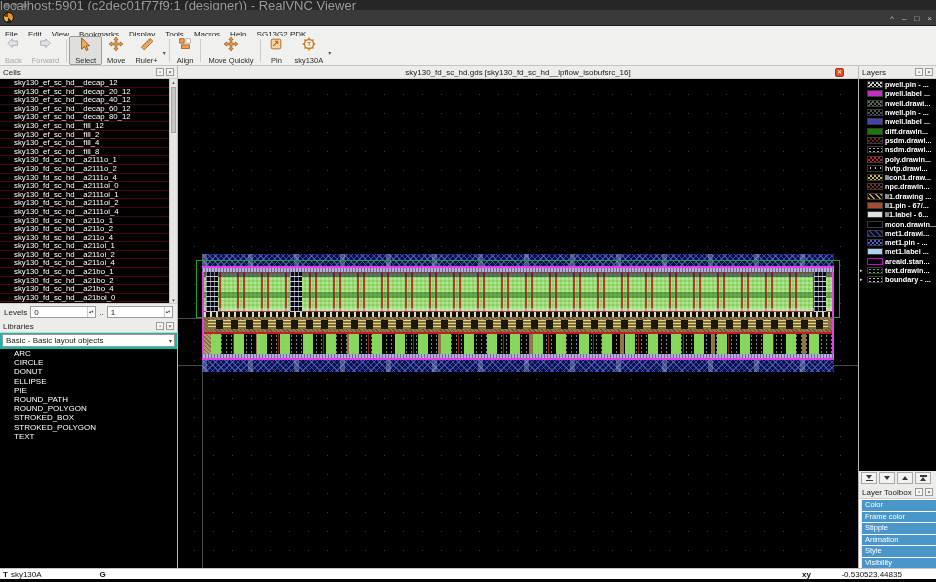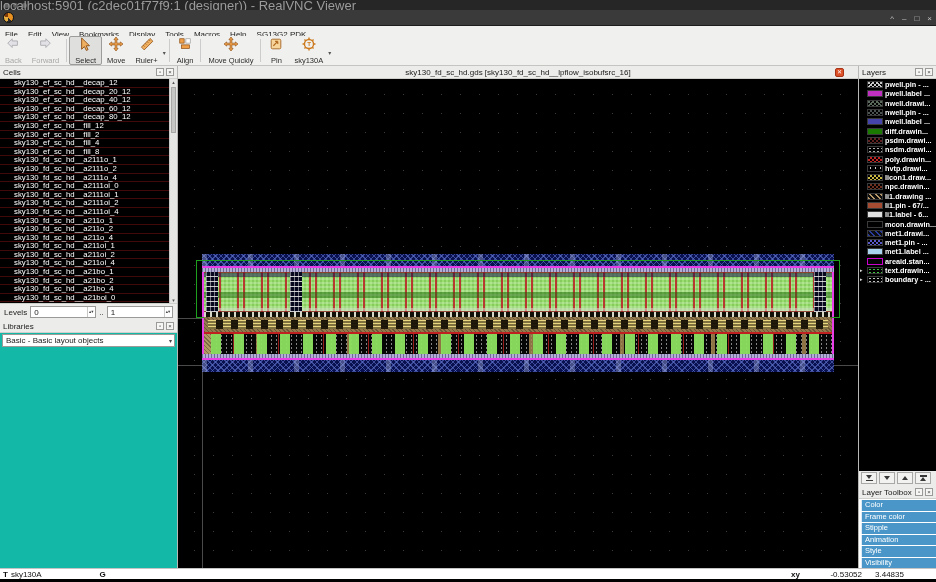--- a/index.html
+++ b/index.html
@@ -196,21 +196,21 @@
   
   #statusbar { position:absolute; left:0; bottom:3px; width:936px; height:11px; background:#fff;
     border-top:1px solid #c4c4c2; font-size:8px; color:#111; display:flex; align-items:center; }
   #statusbar .b { font-weight:bold; }
   #sb-tech-label { margin-left:3px; }
   #sb-tech { margin-left:3px; }
   #sb-grid { margin-left:58px; }
   #sb-right { margin-left:auto; display:flex; }
   #sb-xy { font-weight:bold; }
   #sb-x { width:62px; text-align:right; }
-  #sb-y { width:55px; text-align:center; margin-right:19px; }
+  #sb-y { width:55px; text-align:left; margin-right:8px; }
   #bottom-strip { position:absolute; left:0; bottom:0; width:936px; height:3px; background:#000; }
 </style>
 </head>
 <body style="--accent: #4a96c8;">
 
 <div id="vnc-bar">
   <span id="vnc-dots">
       <i></i>
       <i></i>
       <i></i>
@@ -366,20 +366,32 @@
   </div>
   <div id="libs-header" class="dock-header">
     <span class="ttl">Libraries</span>
     <span class="hbtn">▫</span>
     <span class="hbtn">×</span>
   </div>
   <div id="libs-combo">
     <span>Basic - Basic layout objects</span>
     <span class="cbar">▾</span>
   </div>
+  <div id="libs-list">
+      <div class="list-row">ARC</div>
+      <div class="list-row">CIRCLE</div>
+      <div class="list-row">DONUT</div>
+      <div class="list-row">ELLIPSE</div>
+      <div class="list-row">PIE</div>
+      <div class="list-row">ROUND_PATH</div>
+      <div class="list-row">ROUND_POLYGON</div>
+      <div class="list-row">STROKED_BOX</div>
+      <div class="list-row">STROKED_POLYGON</div>
+      <div class="list-row">TEXT</div>
+    </div>
 </div>
 
 <div id="canvas-wrap">
   <div id="canvas-tab">
     <span>sky130_fd_sc_hd.gds [sky130_fd_sc_hd__lpflow_isobufsrc_16]</span>
     <span id="tab-close">✕</span>
   </div>
   <div id="canvas">
     <div class="guide" style="left:24px; top:293px; bottom:0; width:1px;"></div>
     <div class="guide" style="left:0; top:239px; width:24px; height:1px;"></div>

